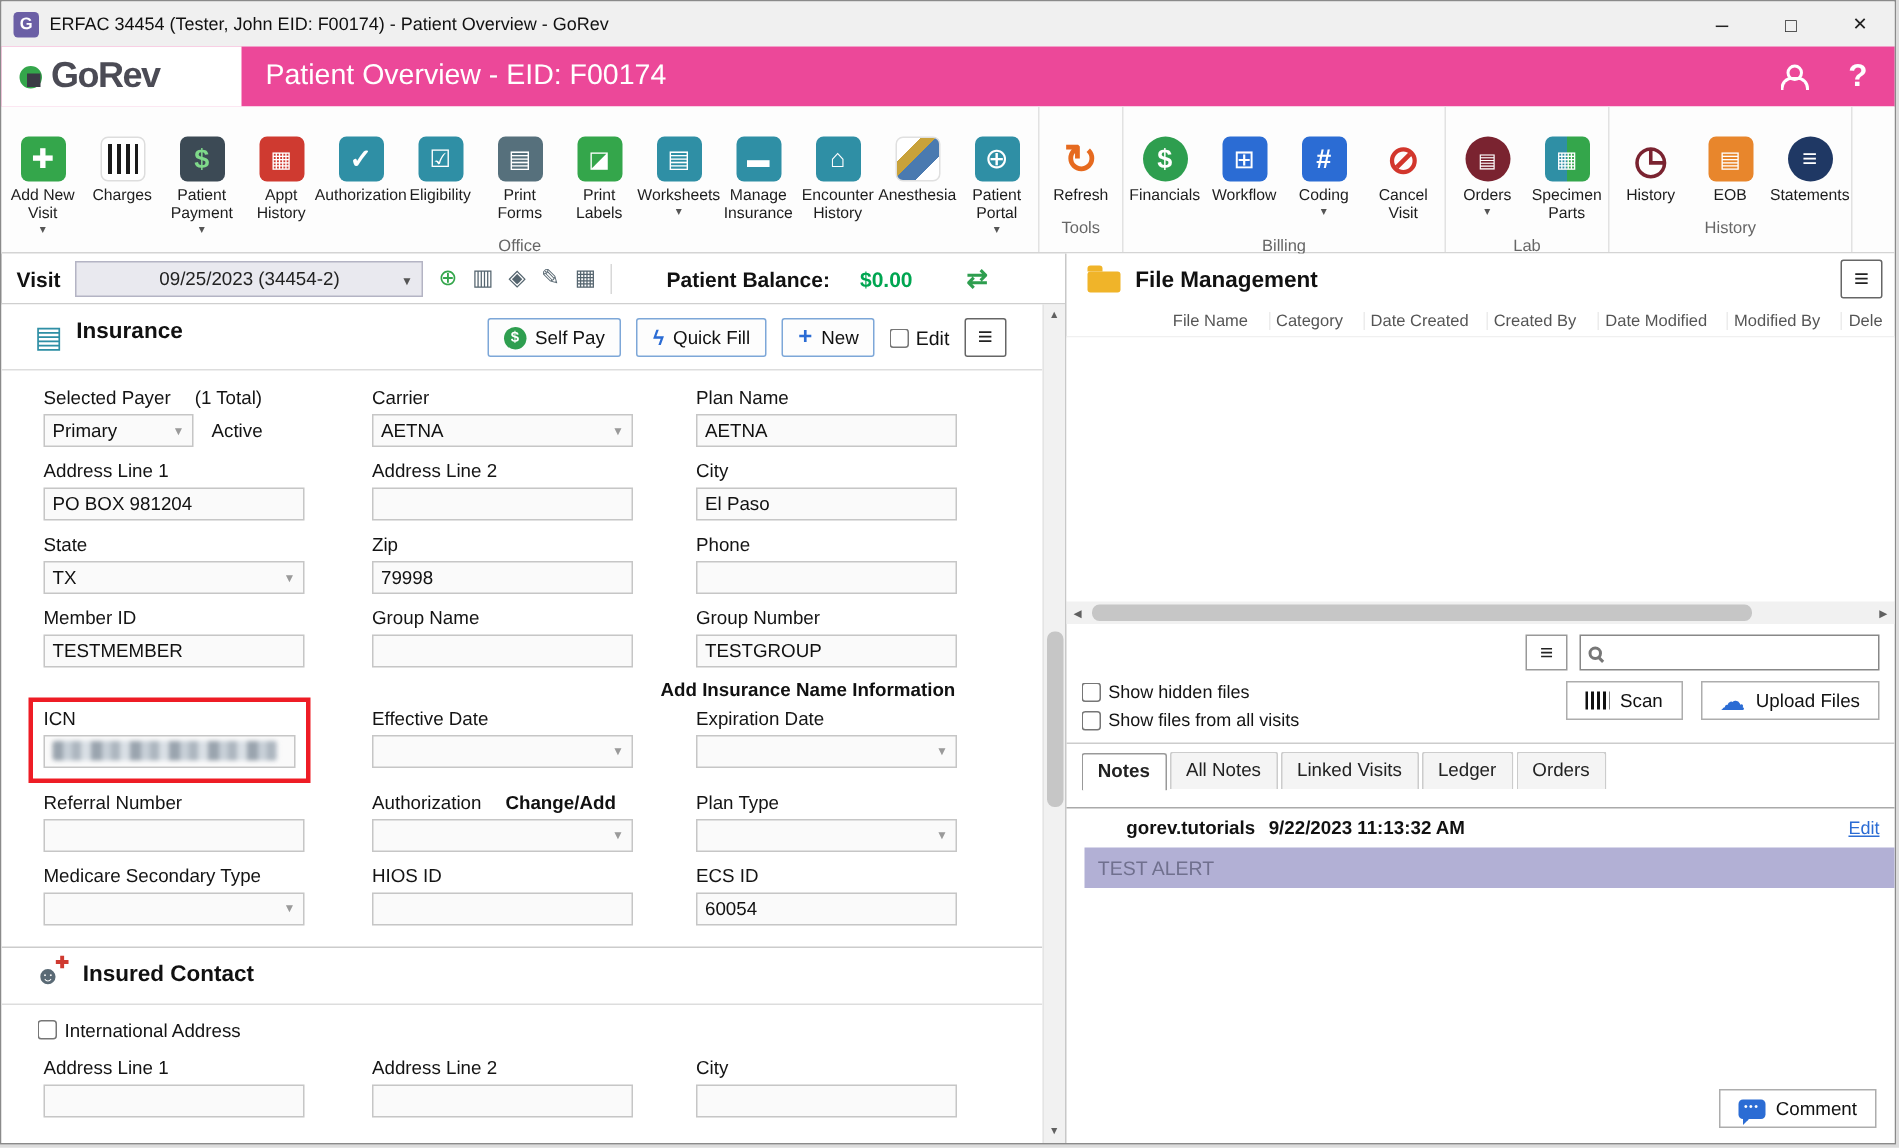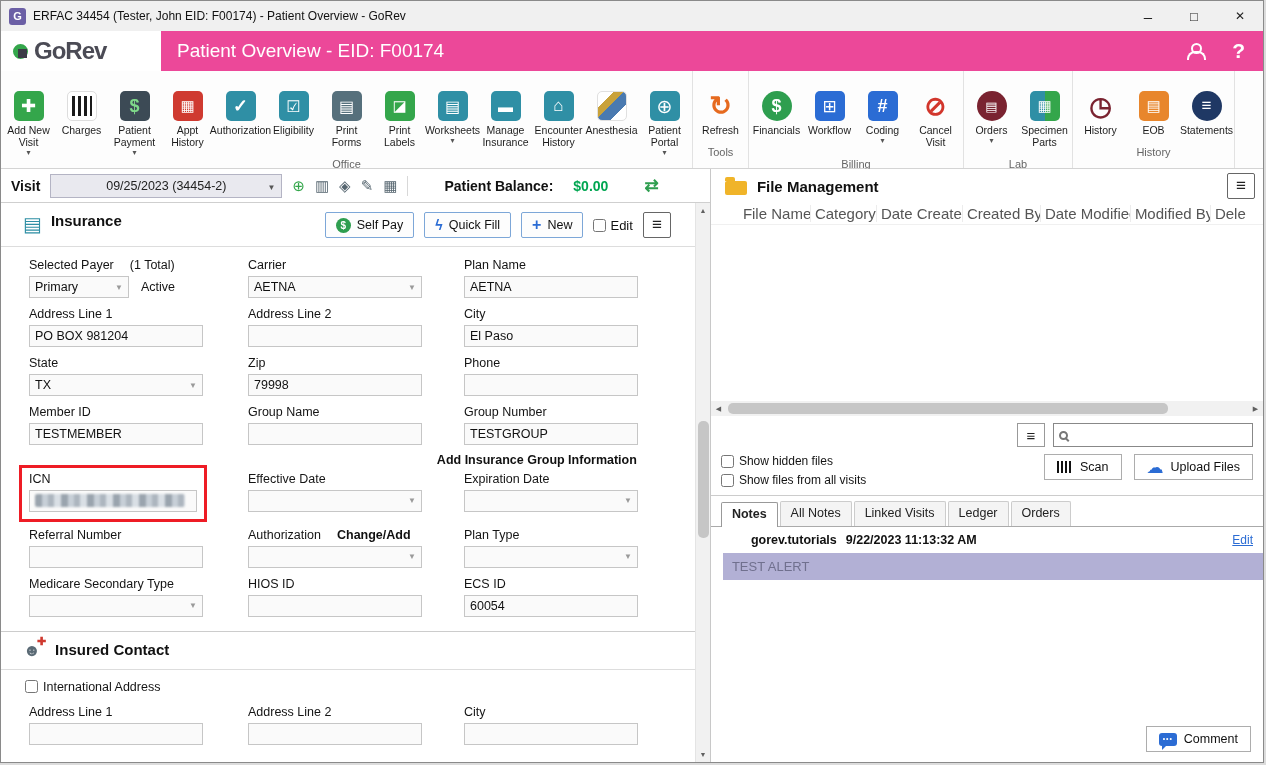--- a/index.html
+++ b/index.html
@@ -124,21 +124,21 @@
   .section-divider { border-top:1px solid #ccc; margin-top:14px; }
   .contact-icon { display:flex; align-items:flex-start; }
   .contact-icon::before { content:"☻"; color:#5a6a75; font-size:17px; }
   .contact-icon::after { content:"✚"; color:#cf3a30; font-size:11px; font-weight:bold; margin:-6px 0 0 -4px; }
   .intl-row { padding:10px 0 0 24px; display:flex; align-items:center; gap:5px; font-size:12.5px; color:#141414; }
 
   
   .fm-header { height:34px; display:flex; align-items:center; padding:0 8px 0 14px; gap:10px; flex:none; }
   .folder-icon { position:relative; width:22px; height:14px; background:#f0b429; border-radius:2px; margin-top:3px; }
   .folder-icon::before { content:""; position:absolute; top:-4px; left:0; width:10px; height:4px; background:#f0b429; border-radius:2px 2px 0 0; }
-  .fm-cols { display:flex; height:22px; align-items:center; color:#555; font-size:15px; padding-left:28px; border-bottom:1px solid #f0f0f0; flex:none; }
+  .fm-cols { display:flex; height:22px; align-items:center; color:#555; font-size:11px; padding-left:67px; border-bottom:1px solid #f0f0f0; flex:none; }
   .fm-col { padding:0 4px; border-right:1px solid #ececec; white-space:nowrap; overflow:hidden; }
   .fm-col:nth-child(1){width:72px;} .fm-col:nth-child(2){width:66px;} .fm-col:nth-child(3){width:86px;} .fm-col:nth-child(4){width:78px;} .fm-col:nth-child(5){width:90px;} .fm-col:nth-child(6){width:80px;} .fm-col:nth-child(7){width:36px;border-right:none;}
   .fm-body { height:176px; background:#fff; flex:none; }
   .hscroll { height:15px; background:#f1f1f1; display:flex; align-items:center; flex:none; }
   .hs-left, .hs-right { width:15px; height:15px; display:flex; align-items:center; justify-content:center; font-size:7px; color:#606060; flex:none; }
   .hs-left::before { content:"◀"; } .hs-right::before { content:"▶"; }
   .hs-thumb { height:11px; width:440px; background:#c6c6c6; border-radius:5px; margin:0 auto 0 2px; }
   .hs-gap { flex:1; }
   .fm-search-row { display:flex; justify-content:flex-end; gap:8px; padding:7px 10px 5px; align-items:center; flex:none; }
   .mini-btn { width:28px; height:24px; border:1px solid #999; background:#fff; display:flex; align-items:center; justify-content:center; }
@@ -150,21 +150,21 @@
   .fm-options { display:flex; padding:2px 10px 8px; flex:none; }
   .fm-checks { display:flex; flex-direction:column; gap:5px; font-size:12px; color:#141414; }
   .chk-row { display:flex; align-items:center; gap:5px; }
   .fm-buttons { margin-left:auto; display:flex; gap:12px; align-items:flex-start; }
   .btn-plain { height:26px; border:1px solid #adadad; background:#fff; display:flex; align-items:center; gap:7px; padding:0 12px; font-size:12.5px; color:#111; }
   .barcode-icon { width:16px; height:12px; background:repeating-linear-gradient(90deg,#111 0 2px,transparent 2px 4px); }
   .cloud-icon::before { content:"☁"; color:#2b6cd4; font-size:17px; }
 
   
   .notes-panel { border-top:1px solid #ccc; flex:1; display:flex; flex-direction:column; min-height:0; }
-  .tabs { display:flex; padding:5px 8px 0 10px; border-bottom:1px solid #aaa; gap:2px; flex:none;text-align:right; }
+  .tabs { display:flex; padding:5px 8px 12px 10px; border-bottom:1px solid #aaa; gap:2px; flex:none;text-align:right; }
   .tab { padding:4px 10px 5px; font-size:12.5px; color:#222; border:1px solid #ccc; border-bottom:none; background:#f4f4f4; margin-bottom:0; border-radius:2px 2px 0 0; }
   .tab.active { background:#fff; border-color:#999; font-weight:bold; position:relative; top:1px; padding-bottom:6px; }
   .note-entry { display:flex; padding:6px 10px 3px 12px; font-size:12.5px; align-items:baseline; gap:9px; flex:none;margin-left:28px; }
   .note-author, .note-time { font-weight:bold; color:#111; }
   .edit-link { margin-left:auto; color:#2b6cd4; text-decoration:underline; font-size:12px; }
   .alert-row { margin:3px 0 0 12px; background:#b2b0d5; color:#70708e; padding:6px 9px; font-size:13px; flex:none; }
   .notes-spacer { flex:1; }
   .comment-row { display:flex; justify-content:flex-end; padding:4px 12px 10px; flex:none; }
   .bubble-icon { position:relative; width:18px; height:13px; background:#2b6cd4; border-radius:3px; }
   .bubble-icon::before { content:"•••"; color:#fff; font-size:7px; line-height:12px; display:block; text-align:center; letter-spacing:1px; }
@@ -469,21 +469,21 @@
                   <span></span>
                 </div>
             </div>
             <div>
               <span class="flabel">Group Number</span>
               <div class="input">
                   <span>TESTGROUP</span>
                 </div>
             </div>
 
-            <div class="agi-row">Add Insurance Group Information</div>
+            <div class="agi-row">Add Insurance Name Information</div>
 
             <div>
               <div class="icn-red">
                 <span class="flabel">ICN</span>
                 <div class="input">
                   <span class="redacted-strip"></span>
                 </div>
               </div>
             </div>
             <div>

